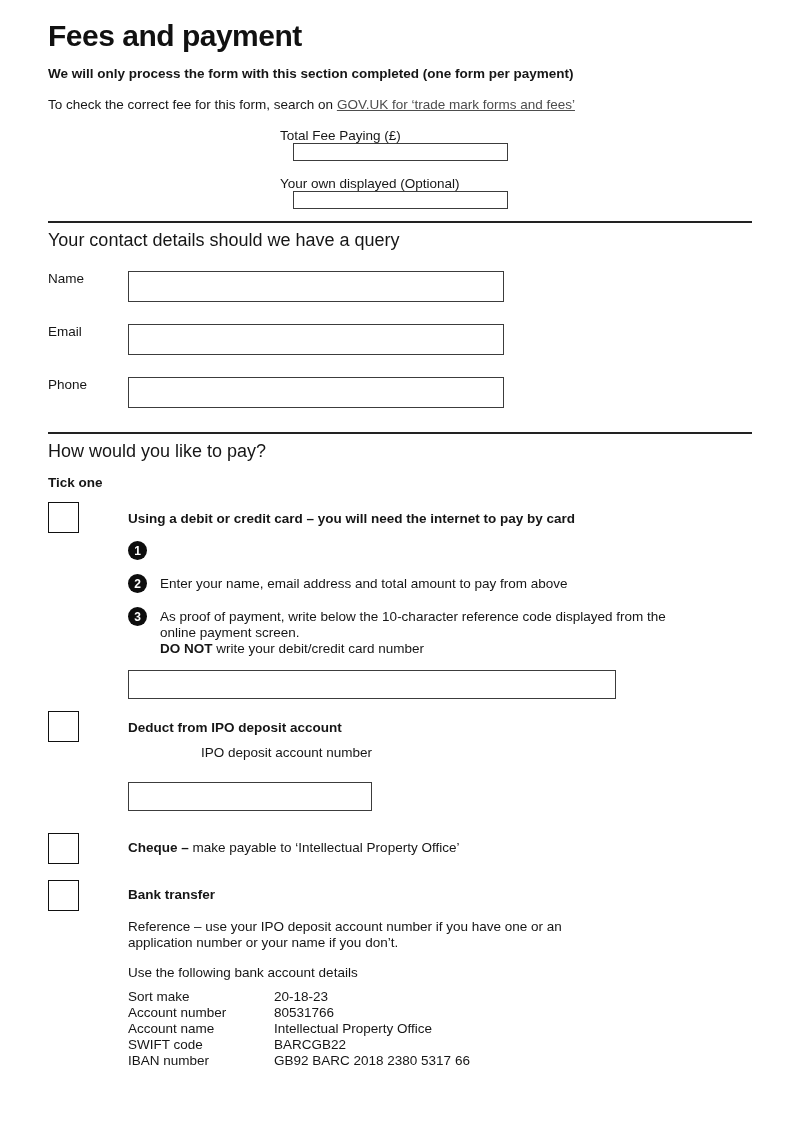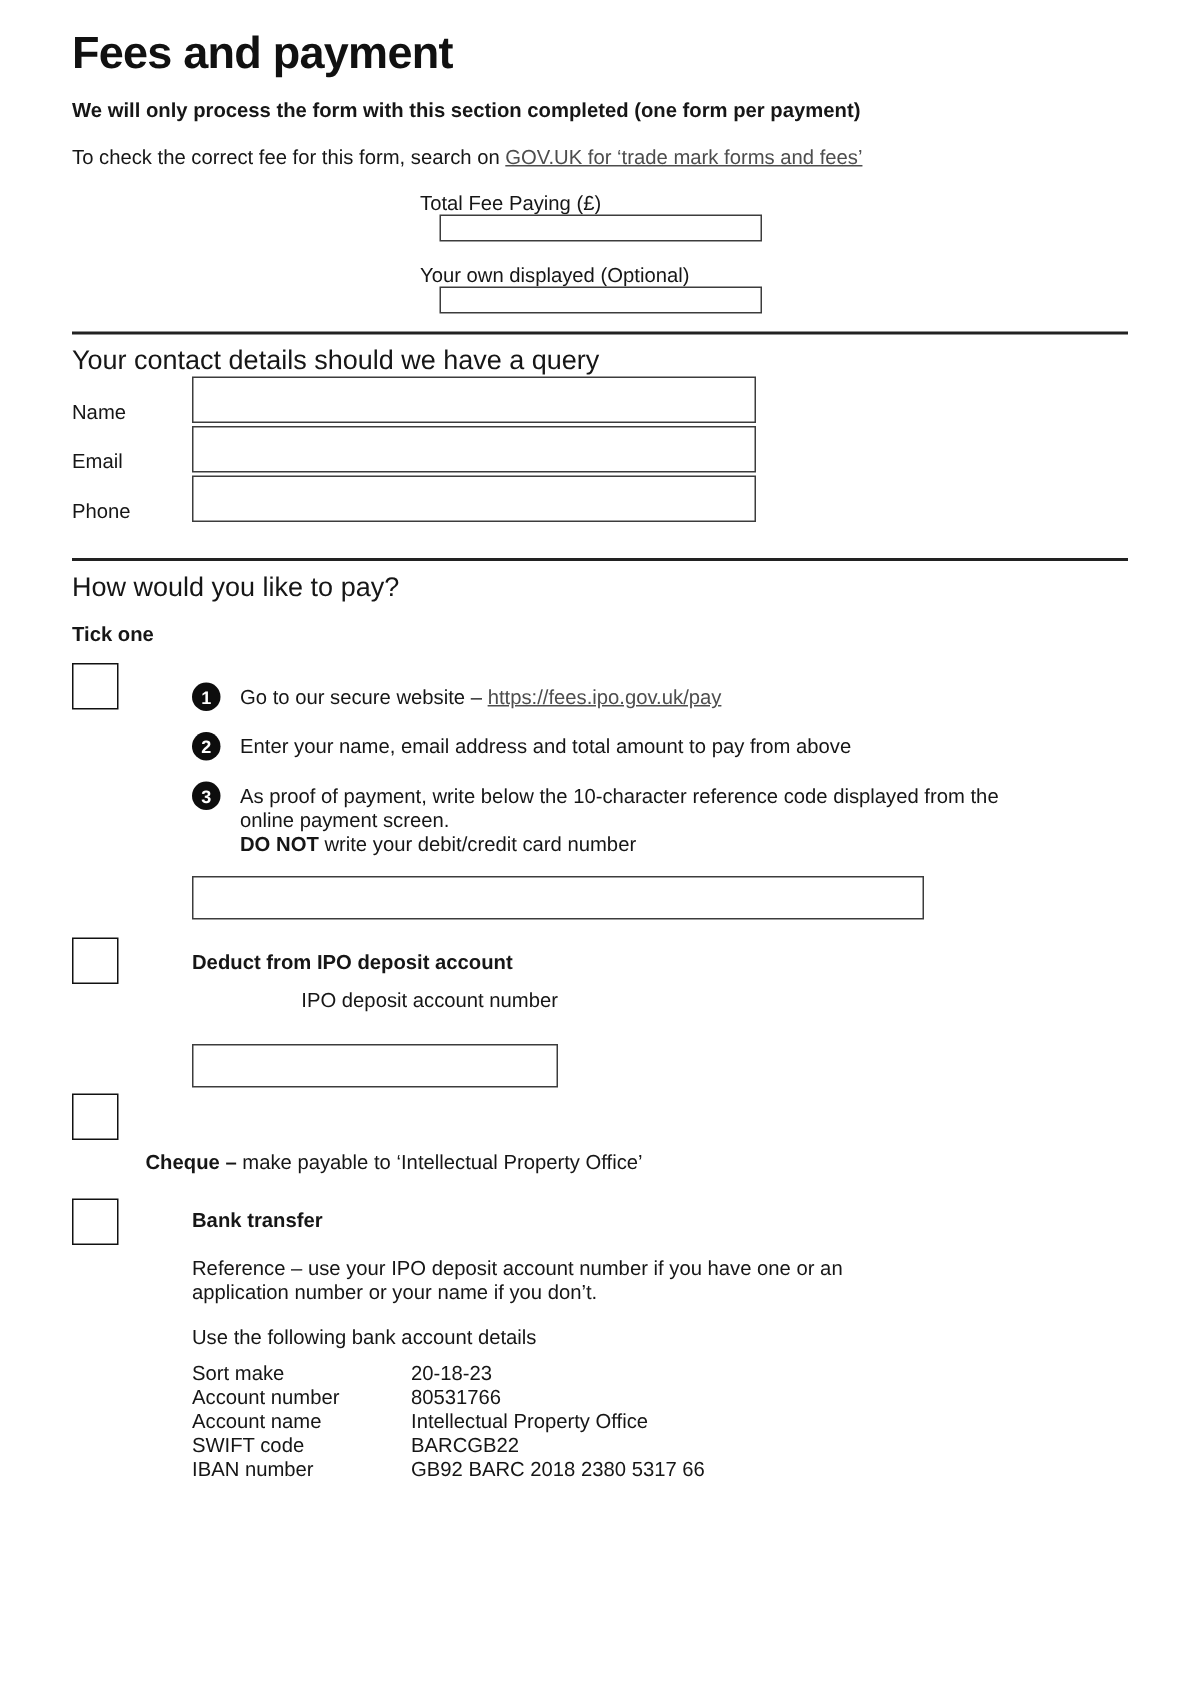--- a/index.html
+++ b/index.html
@@ -71,22 +71,22 @@
   }
   hr.rule2 { margin-top: 24px; }
   h2.section-heading {
     margin-top: 9px;
     font-size: 18px;
     line-height: 17px;
     font-weight: 400;
   }
   .contact-row {
     display: flex;
-    align-items: flex-end;
-    margin-top: 2px;
+    align-items: flex-start;
+    margin-top: 22px;
     height: 31px;
   }
   .contact-row:first-of-type { margin-top: 15px; }
   .contact-row label { width: 80px; font-size: 13.5px; }
   .contact-box { width: 376px; height: 31px; }
   .pay-heading { margin-top: 6px; }
   .tick-one {
     margin-top: 15px;
     font-size: 13.5px;
     font-weight: 700;
@@ -150,21 +150,21 @@
   }
   .opt-deposit { margin-top: 12px; }
   .opt-deposit .option-title { margin-top: 9px; }
   .deposit-sub { margin-top: 9px; text-align: right; }
   .deposit-box {
     display: block;
     margin-top: 21px;
     width: 244px;
     height: 29px;
   }
-  .opt-cheque { margin-top: 4px; flex-direction: column; }
+  .opt-cheque { margin-top: 22px; }
   .opt-cheque .option-content { margin-top: 7px; }
   .opt-bank { margin-top: 16px; }
   .opt-bank .option-title { margin-top: 7px; }
   .bank-note { margin-top: 16px; max-width: 448px; }
   .bank-use { margin-top: 14px; }
   .bank-table { margin-top: 8px; }
   .bank-row {
     display: flex;
     font-size: 13.5px;
     line-height: 16px;
@@ -212,24 +212,24 @@
 
   <hr class="rule rule2">
 
   <h2 class="section-heading pay-heading">How would you like to pay?</h2>
 
   <div class="tick-one">Tick one</div>
 
   <div class="option opt-card">
     <div class="checkbox"></div>
     <div class="option-content">
+      <div class="option-title">Using a debit or credit card – you will need the internet to pay by card</div>
 
       <div class="step">
         <span class="step-num">1</span>
-        <span class="step-text"><span>Go to our secure website – </span><a class="link">https://fees.ipo.gov.uk/pay</a></span>
       </div>
 
       <div class="step">
         <span class="step-num">2</span>
         <span class="step-text">Enter your name, email address and total amount to pay from above</span>
       </div>
 
       <div class="step">
         <span class="step-num">3</span>
         <span class="step-text"><span>As proof of payment, write below the 10-character reference code displayed from the online payment screen.</span><br><strong>DO NOT</strong><span> write your debit/credit card number</span></span>

